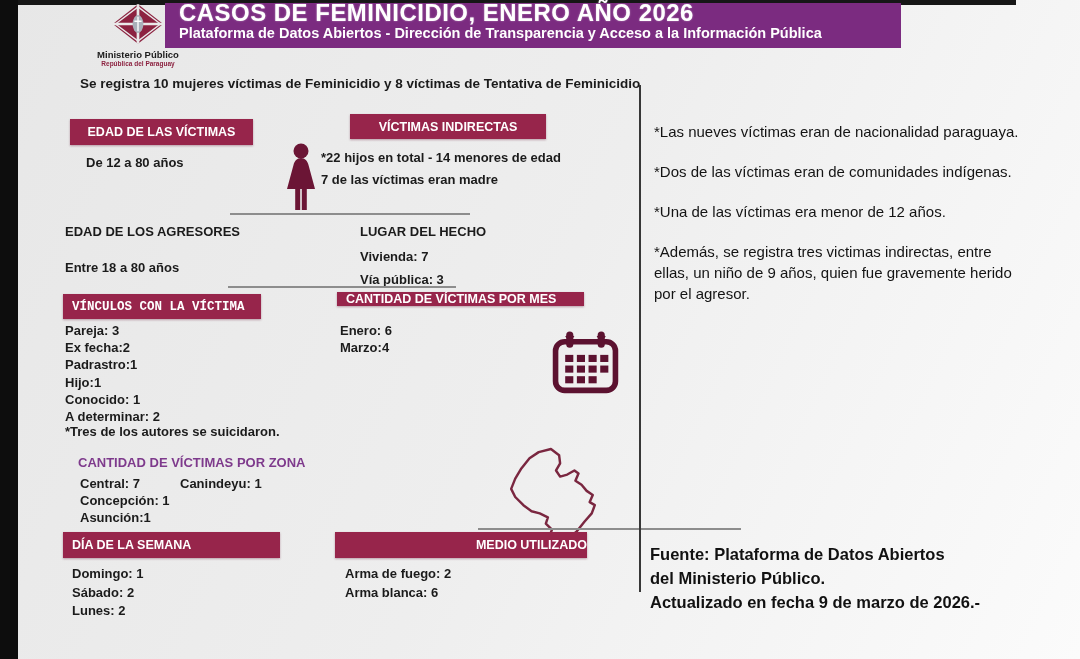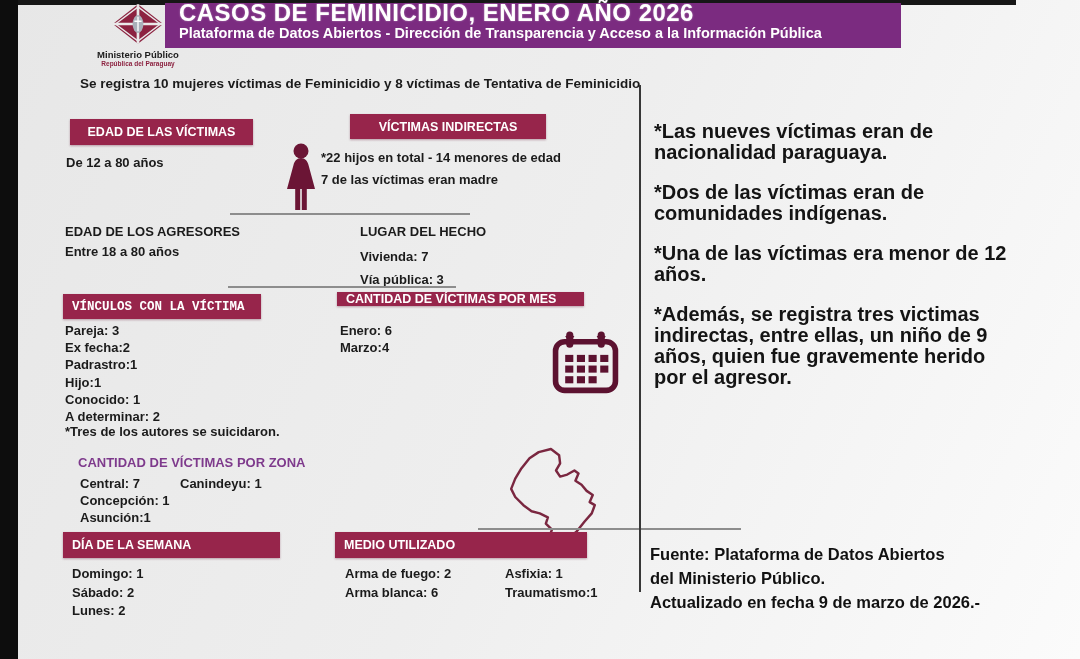--- a/index.html
+++ b/index.html
@@ -21,21 +21,21 @@
   .hbox{background:#97254b;color:#fff;font-weight:700;font-size:12.5px;
         display:flex;align-items:center;box-shadow:0 1px 2px rgba(90,10,40,.35);}
   .hbox.center{justify-content:center;}
   .hbox.left{padding-left:9px;}
   .lbl{font-weight:700;font-size:13px;white-space:nowrap;}
   .list div{font-weight:700;font-size:13px;line-height:17.2px;white-space:nowrap;}
   .list.wide div{line-height:18.5px;}
   .hr{height:2px;background:#8d8d8d;}
   .vline{left:639px;top:85px;width:2px;height:507px;background:#373737;}
   .zona-title{left:78px;top:455px;font-size:13px;font-weight:700;color:#7e3a8c;white-space:nowrap;}
-  .notes{left:654px;top:121px;width:368px;font-size:20px;font-weight:700;color:#141414;line-height:21px;}
+  .notes{left:654px;top:121px;width:368px;font-size:15px;font-weight:400;color:#141414;line-height:21px;}
   .notes p{margin:0 0 19px 0;}
   .fuente{left:650px;top:542px;font-size:16.5px;font-weight:700;color:#111;line-height:24px;white-space:nowrap;}
 </style>
 </head>
 <body>
 
 <div id="page">
 
   <div class="abs strip-left"></div>
   <div class="abs strip-top"></div>
@@ -57,41 +57,41 @@
   <div class="abs band">
     <div class="band-title">CASOS DE FEMINICIDIO, ENERO  AÑO 2026</div>
     <div class="band-sub">Plataforma de Datos Abiertos  - Dirección de Transparencia y Acceso a la Información Pública</div>
   </div>
 
   <div class="abs intro">Se registra 10 mujeres víctimas de Feminicidio y 8 víctimas de Tentativa de Feminicidio</div>
 
   <div class="abs hbox center" style="left:70px;top:119px;width:183px;height:26px;">
     <span>EDAD DE LAS VÍCTIMAS</span>
   </div>
-  <div class="abs lbl" style="left:66px;top:155px;">De 12 a 80 años</div>
+  <div class="abs lbl" style="left:86px;top:155px;">De 12 a 80 años</div>
 
   <div class="abs" style="left:278px;top:143px;">
     <svg width="46" height="70" viewBox="0 0 46 70">
       <circle cx="23" cy="8" r="7.5" fill="#6b1535"></circle>
       <path d="M23,15 C27,15 29.5,18 30.5,22 L37,46 L9,46 L15.5,22 C16.5,18 19,15 23,15 Z" fill="#6b1535"></path>
       <rect x="17.2" y="46" width="5" height="21" fill="#6b1535"></rect>
       <rect x="23.8" y="46" width="5" height="21" fill="#6b1535"></rect>
     </svg>
   </div>
 
   <div class="abs hbox center" style="left:350px;top:114px;width:196px;height:25px;">
     <span>VÍCTIMAS INDIRECTAS</span>
   </div>
   <div class="abs lbl" style="left:321px;top:150px;">*22 hijos en total - 14 menores de edad</div>
   <div class="abs lbl" style="left:321px;top:172px;">7 de las víctimas eran madre</div>
 
   <div class="abs hr" style="left:230px;top:213px;width:240px;"></div>
 
   <div class="abs lbl" style="left:65px;top:224px;">EDAD DE LOS AGRESORES</div>
-  <div class="abs lbl" style="left:65px;top:244px;">Entre 18 a 80 años</div>
+  <div class="abs lbl" style="left:65px;top:260px;">Entre 18 a 80 años</div>
   <div class="abs lbl" style="left:360px;top:224px;">LUGAR DEL HECHO</div>
   <div class="abs list" style="left:360px;top:245px;">
     <div style="line-height:23px;">Vivienda: 7</div>
     <div style="line-height:23px;">Vía pública: 3</div>
   </div>
 
   <div class="abs hr" style="left:228px;top:286px;width:228px;"></div>
 
   <div class="abs hbox left" style="left:63px;top:294px;width:189px;height:25px;font-family:Liberation Mono, monospace;">
     <span>VÍNCULOS CON LA VÍCTIMA</span>
@@ -156,30 +156,26 @@
 
   <div class="abs hbox left" style="left:63px;top:532px;width:208px;height:26px;">
     <span>DÍA DE LA SEMANA</span>
   </div>
   <div class="abs list wide" style="left:72px;top:565px;">
     <div>Domingo: 1</div>
     <div>Sábado: 2</div>
     <div>Lunes: 2</div>
   </div>
 
-  <div class="abs hbox left" style="left:335px;top:532px;width:243px;height:26px;">
+  <div class="abs hbox left" style="left:335px;top:532px;width:243px;height:26px;justify-content:flex-end;">
     <span>MEDIO UTILIZADO</span>
   </div>
   <div class="abs list wide" style="left:345px;top:565px;">
     <div>Arma de fuego: 2</div>
     <div>Arma blanca: 6</div>
-  </div>
-  <div class="abs list wide" style="left:505px;top:565px;">
-    <div>Asfixia: 1</div>
-    <div>Traumatismo:1</div>
   </div>
 
   <div class="abs vline"></div>
 
   <div class="abs notes">
     <p>*Las nueves víctimas eran de nacionalidad paraguaya.</p>
     <p>*Dos de las víctimas eran de comunidades indígenas.</p>
     <p>*Una de las víctimas era menor de 12 años.</p>
     <p>*Además, se registra tres victimas indirectas, entre ellas, un niño de 9 años, quien fue gravemente herido por el agresor.</p>
   </div>

